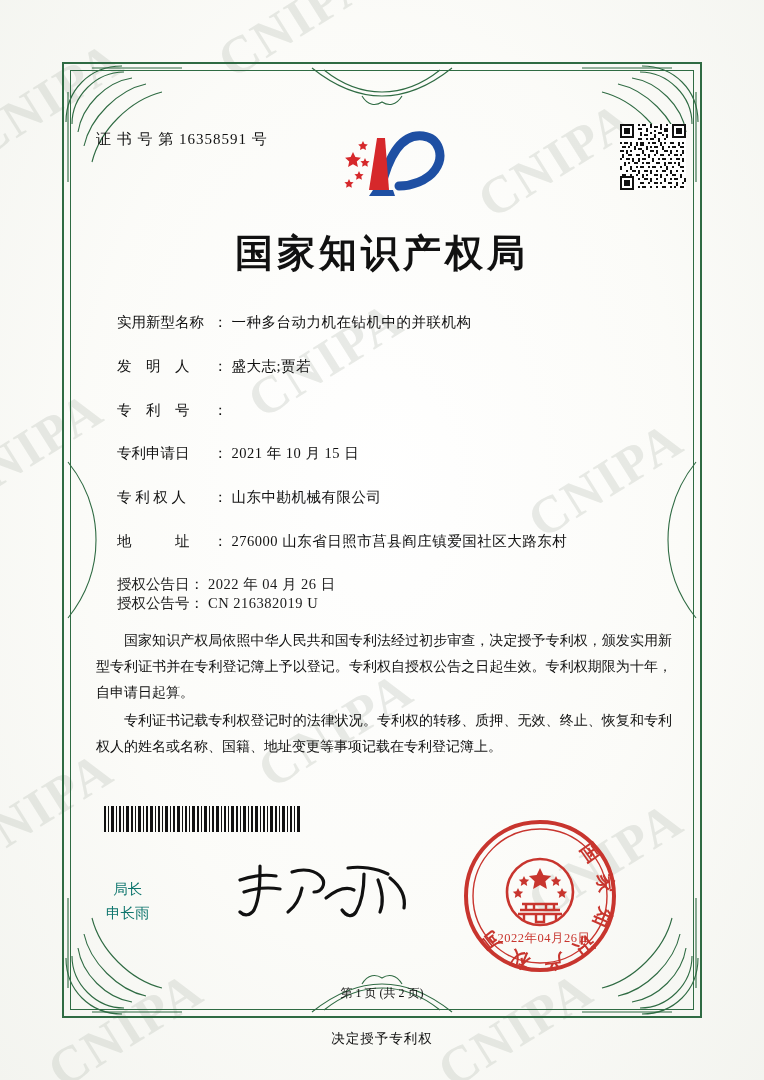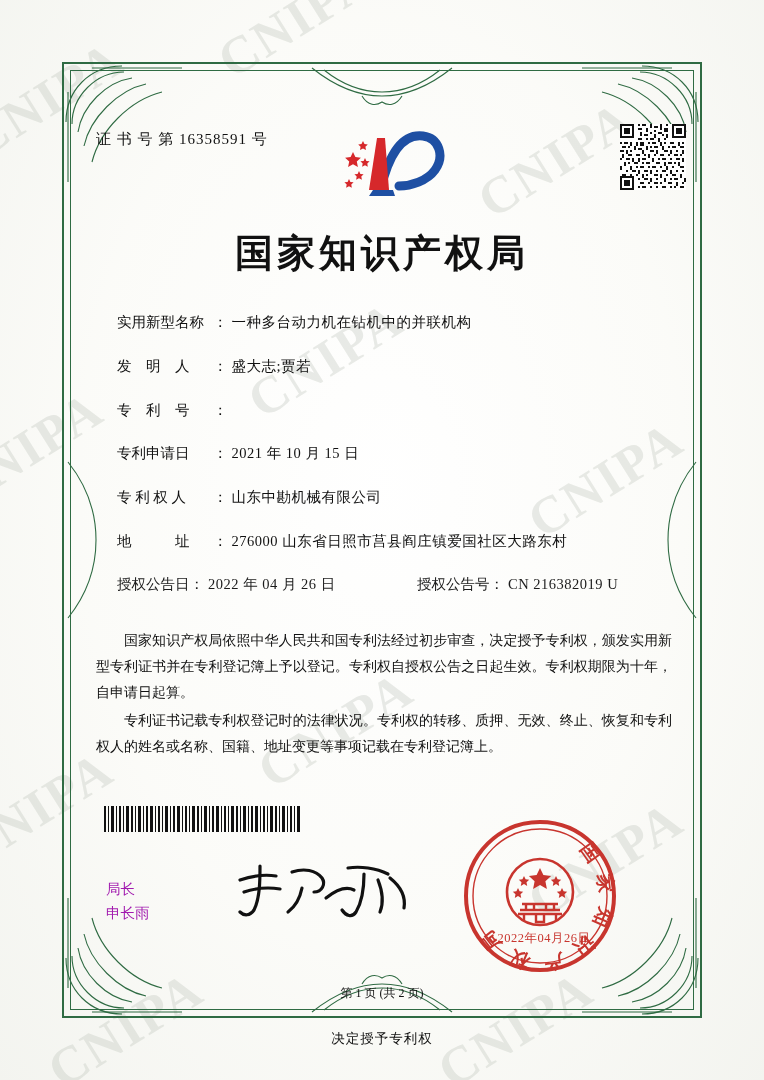--- a/index.html
+++ b/index.html
@@ -149,20 +149,21 @@
   }
   .field-value {
     flex: 1 1 auto;
     letter-spacing: 0.5px;
   }
   .row-split {
     display: flex;
     align-items: baseline;
     font-size: 14.5px;
     margin-bottom: 18px;
+    flex-direction: column;
   }
   .row-split .half {
     display: flex;
     align-items: baseline;
   }
   .row-split .half.left { width: 300px; }
   .row-split .lbl { white-space: nowrap; }
   .row-split .val { padding-left: 4px; letter-spacing: .5px; }
 
   
@@ -190,21 +191,22 @@
     height: 26px;
   }
 
   
   .sign-label {
     position: absolute;
     left: 106px;
     top: 878px;
     font-size: 14.5px;
     line-height: 1.65;
-    color: #a21caf;
+    color: #0f766e;
+    text-align: center;
   }
   .sign-script {
     position: absolute;
     left: 230px;
     top: 858px;
     width: 190px;
     height: 64px;
   }
 
   

